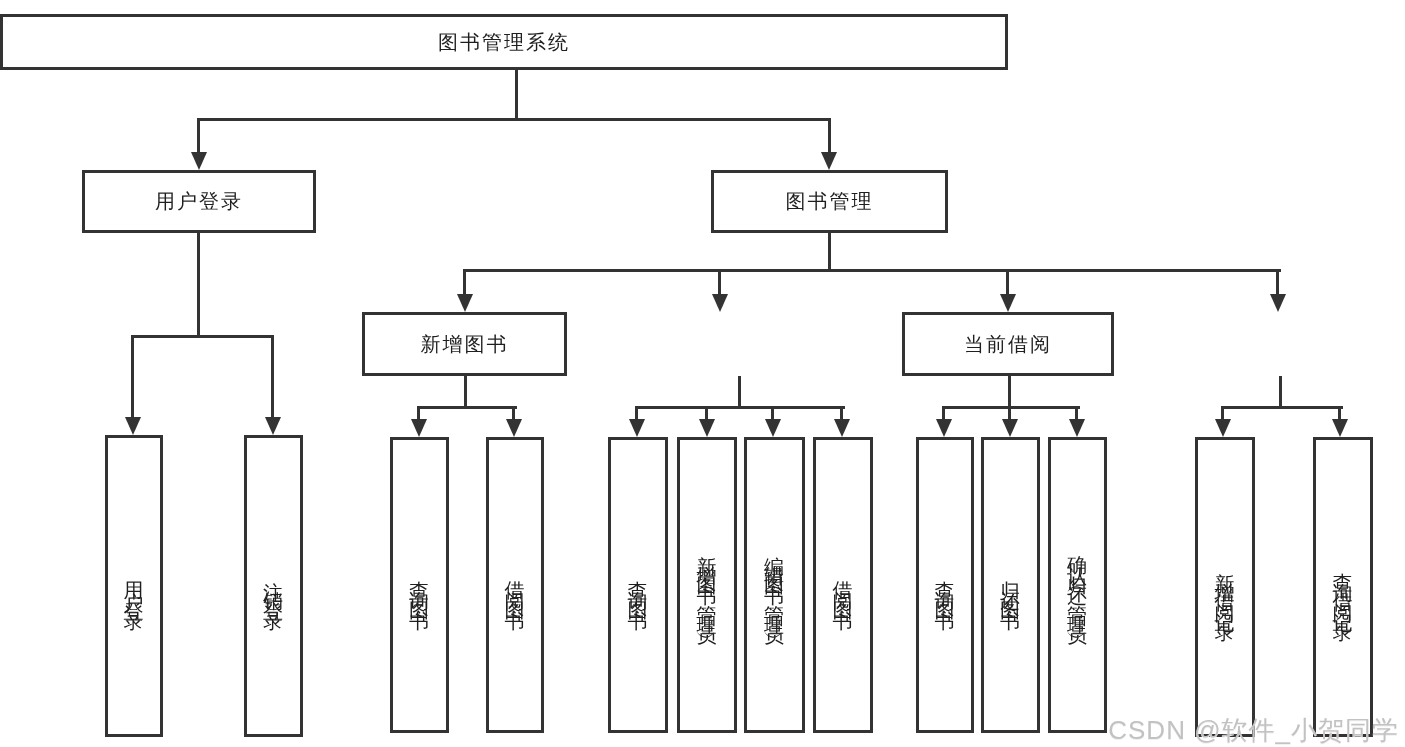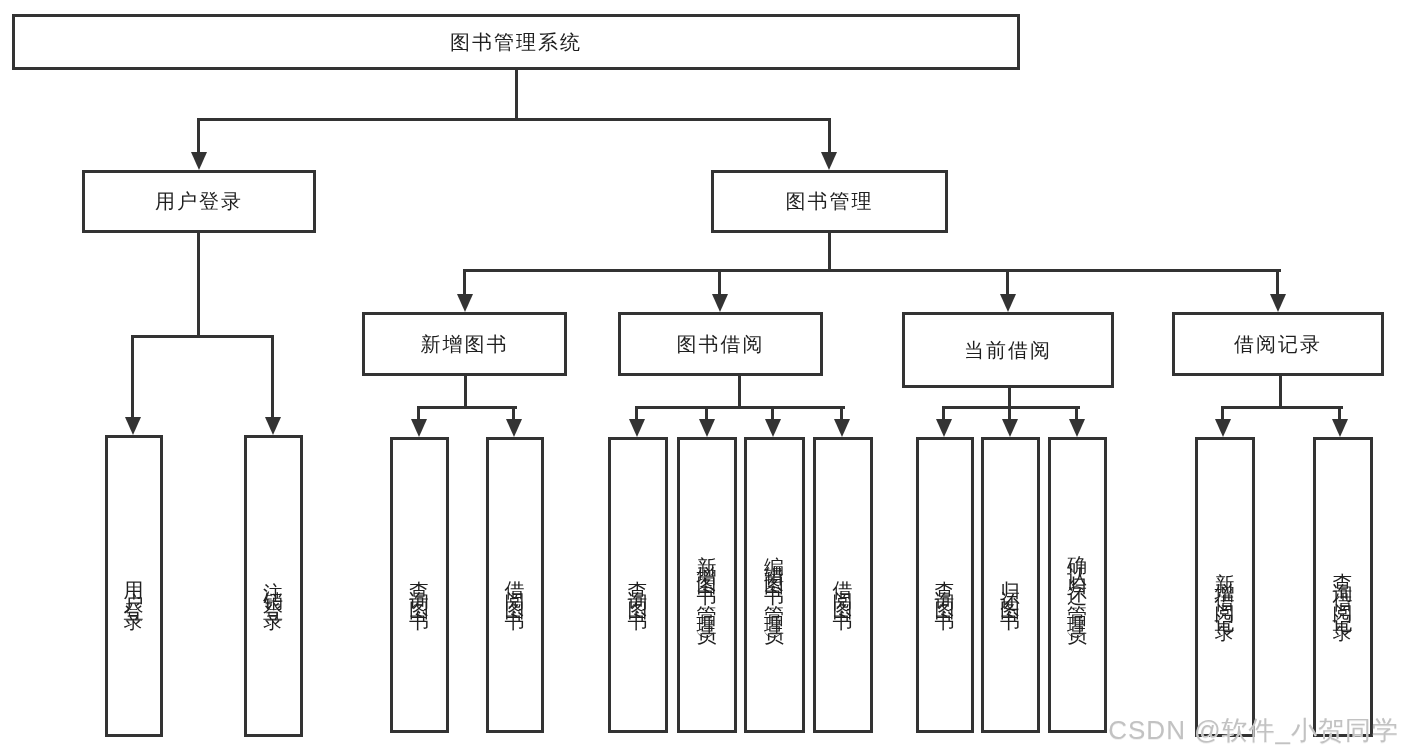--- a/index.html
+++ b/index.html
@@ -71,21 +71,21 @@
     letter-spacing:1px;
     text-shadow:0 1px 0 #f0f0f0;
     z-index:3;
   }
 </style>
 </head>
 <body>
 
 <div id="canvas">
 
-  <div class="box" style="left:12px;top:14px;width:1008px;height:56px;">
+  <div class="box" style="left:0;top:14px;width:1008px;height:56px;">
     <span>图书管理系统</span>
   </div>
 
   <div class="vline" style="left:515px;top:70px;height:48px;"></div>
   <div class="hline" style="left:197px;top:118px;width:634px;"></div>
   <div class="vline" style="left:197px;top:118px;height:36px;"></div>
   <div class="arr" style="left:191px;top:152px;"></div>
   <div class="vline" style="left:828px;top:118px;height:36px;"></div>
   <div class="arr" style="left:821px;top:152px;"></div>
 
@@ -110,28 +110,22 @@
   <div class="vline" style="left:718px;top:269px;height:28px;"></div>
   <div class="arr" style="left:712px;top:294px;"></div>
   <div class="vline" style="left:1006px;top:269px;height:28px;"></div>
   <div class="arr" style="left:1000px;top:294px;"></div>
   <div class="vline" style="left:1276px;top:269px;height:28px;"></div>
   <div class="arr" style="left:1270px;top:294px;"></div>
 
   <div class="box" style="left:362px;top:312px;width:205px;height:64px;">
     <span>新增图书</span>
   </div>
-  <div class="box" style="left:618px;top:312px;width:205px;height:64px;">
-    <span>图书借阅</span>
-  </div>
-  <div class="box" style="left:902px;top:312px;width:212px;height:76px;">
+  <div class="box" style="left:902px;top:312px;width:212px;height:64px;">
     <span>当前借阅</span>
-  </div>
-  <div class="box" style="left:1172px;top:312px;width:212px;height:64px;">
-    <span>借阅记录</span>
   </div>
 
   <div class="vline" style="left:464px;top:376px;height:32px;"></div>
   <div class="hline" style="left:417px;top:406px;width:100px;"></div>
   <div class="vline" style="left:417px;top:406px;height:16px;"></div>
   <div class="arr" style="left:411px;top:419px;"></div>
   <div class="vline" style="left:512px;top:406px;height:16px;"></div>
   <div class="arr" style="left:506px;top:419px;"></div>
 
   <div class="vline" style="left:738px;top:376px;height:32px;"></div>

